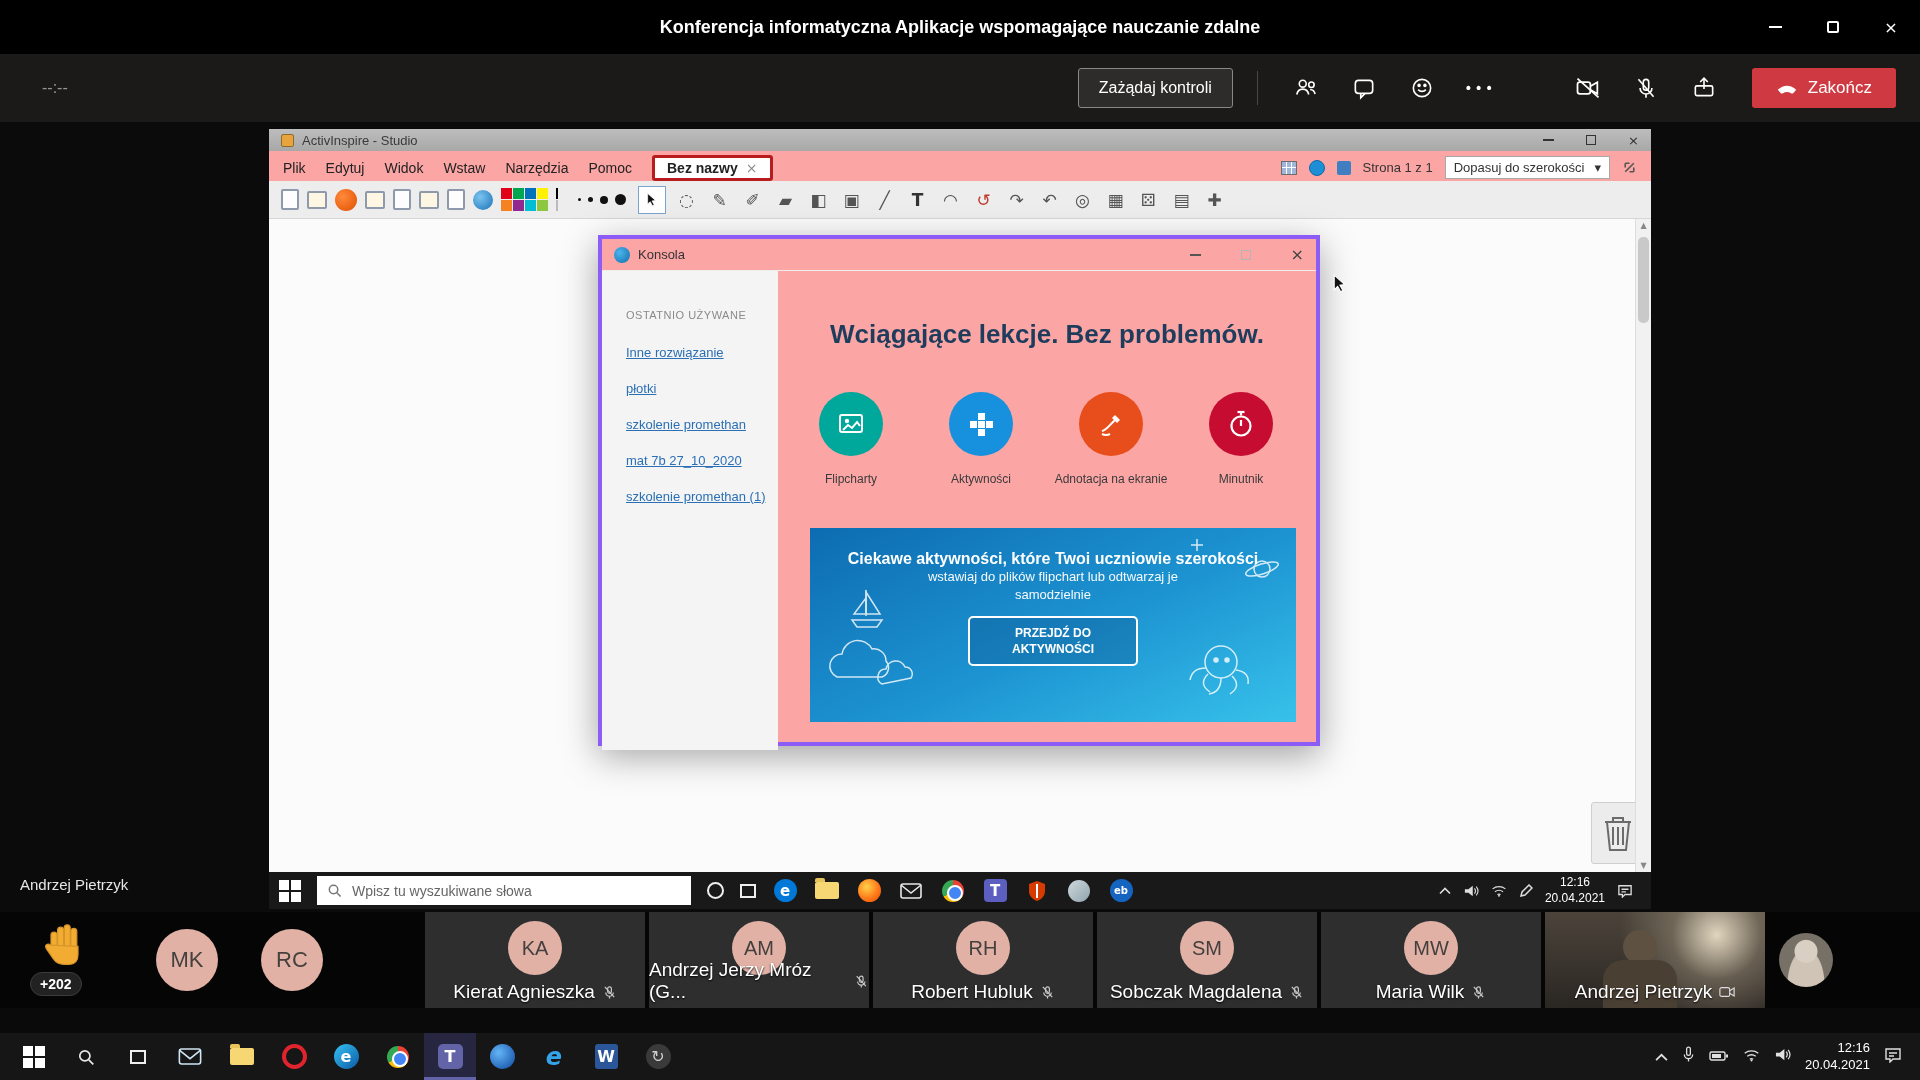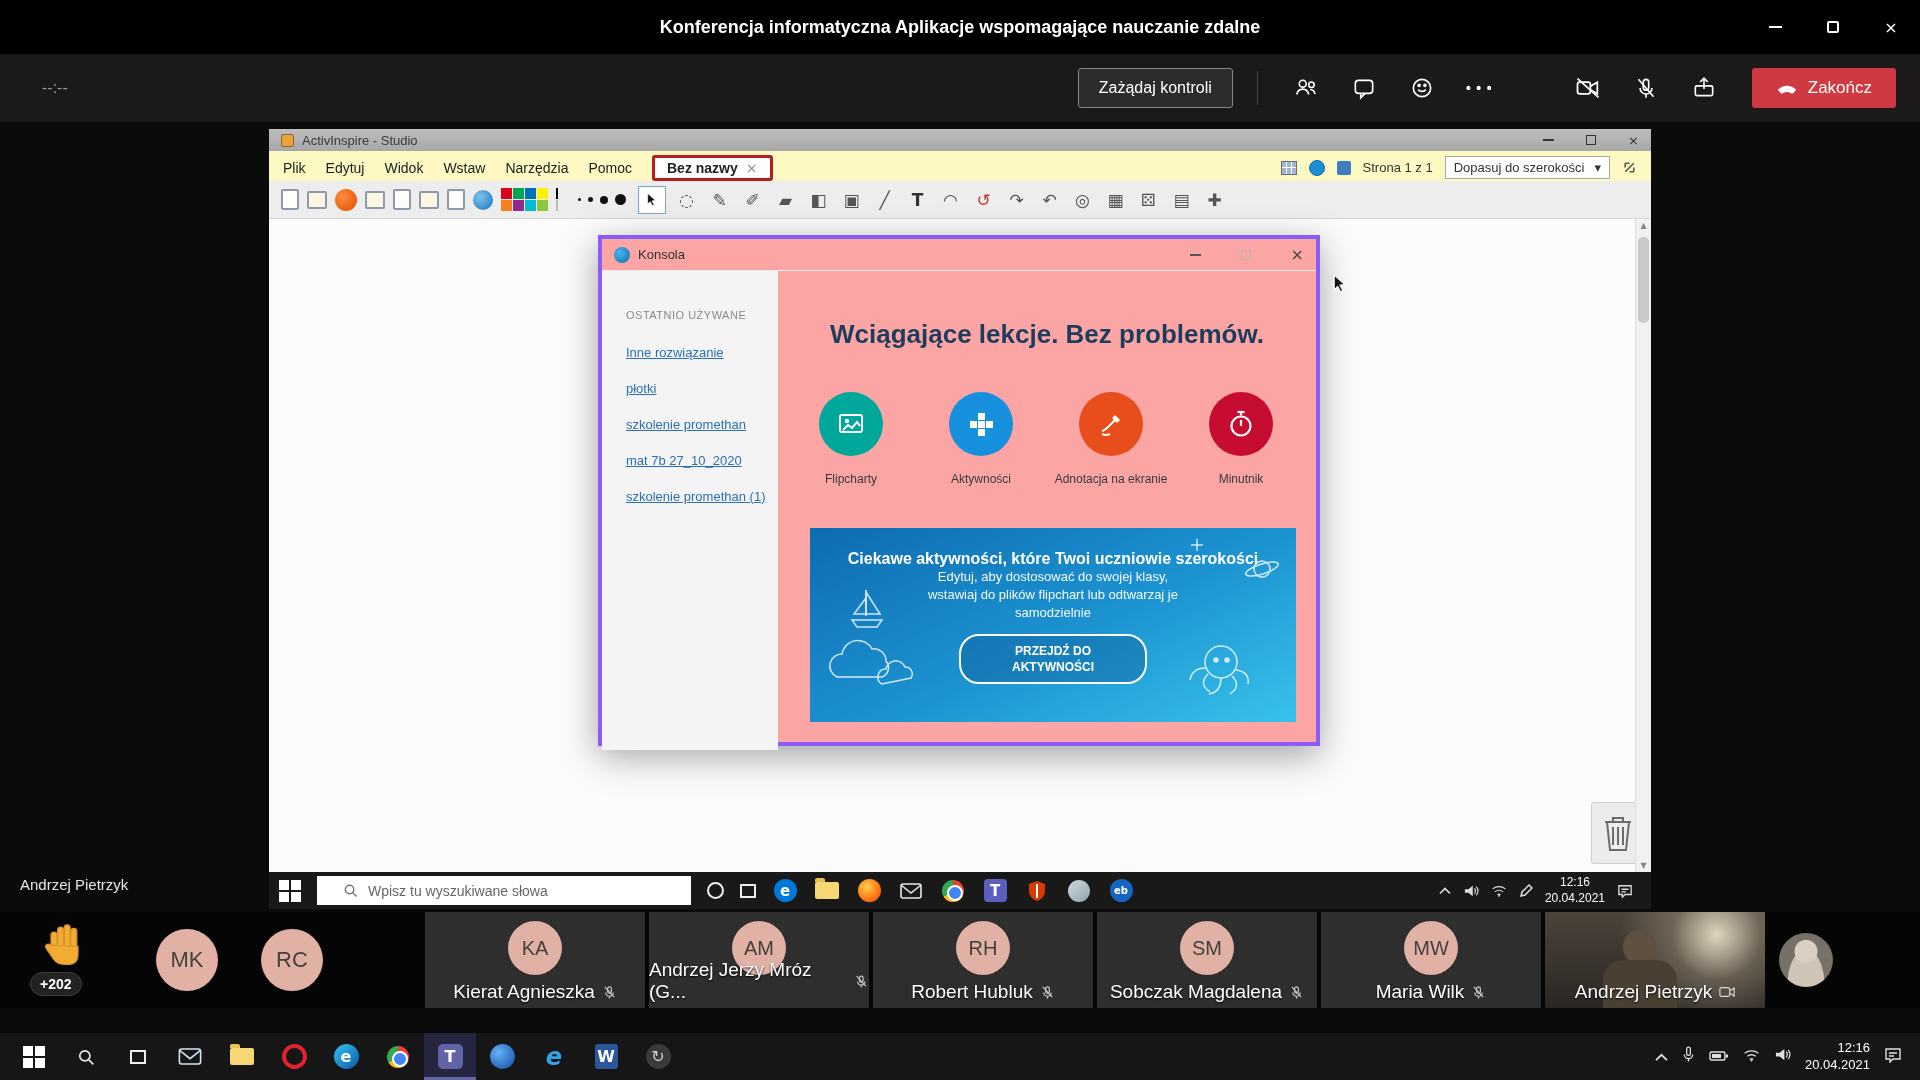--- a/index.html
+++ b/index.html
@@ -30,21 +30,21 @@
   
   .stage{position:absolute;left:0;top:122px;width:1920px;height:790px;background:#0b0b0b}
   .shared{position:absolute;left:269px;top:7px;width:1382px;height:780px;background:#fff}
 
   .ai-titlebar{position:absolute;left:0;top:0;width:100%;height:22px;background:linear-gradient(#bdbdbd,#a8a8a8);display:flex;align-items:center;gap:8px;padding:0 12px;font-size:13px;color:#3a3a3a}
   .ai-doc-ic{width:13px;height:13px;background:#e8a33d;border:1px solid #8a6d2f;border-radius:2px}
   .ai-controls{margin-left:auto;display:flex;gap:32px;align-items:center;color:#2f2f2f;font-size:13px}
   .ai-min{width:11px;height:2px;background:#333}
   .ai-max{width:10px;height:10px;border:1.5px solid #333}
 
-  .ai-menubar{position:absolute;left:0;top:22px;width:100%;height:34px;background:#fef9c3;border-bottom:1px solid #dadada;display:flex;align-items:center;gap:20px;padding:0 14px;font-size:14px;color:#222}
+  .ai-menubar{position:absolute;left:0;top:22px;width:100%;height:34px;background:#fca5a5;border-bottom:1px solid #dadada;display:flex;align-items:center;gap:20px;padding:0 14px;font-size:14px;color:#222}
   .menu-item{cursor:pointer}
   .ai-tab{display:flex;align-items:center;gap:8px;background:#fff;border:3px solid #b91c1c;border-radius:3px;padding:2px 12px;font-weight:bold;cursor:pointer}
   .tab-x{color:#8a8a8a;font-weight:normal}
   .ai-right{margin-left:auto;display:flex;align-items:center;gap:12px;font-size:13px;color:#333}
   .mb-grid{width:16px;height:14px;border:1.5px solid #6d6d6d;background:linear-gradient(#fff,#fff) padding-box;display:grid;grid-template-columns:1fr 1fr 1fr;gap:1px}
   .mb-grid span{background:#9fb6d8}
   .mb-blue{width:16px;height:16px;border-radius:50%;background:#1d8fd6;border:1px solid #0d6aa8}
   .mb-sq{width:14px;height:14px;background:#3f7fc1;border-radius:2px}
   .fit-select{display:flex;align-items:center;gap:10px;background:#fff;border:1px solid #a8a8a8;padding:3px 8px;cursor:pointer}
   .expand-ic{color:#555}
@@ -80,31 +80,31 @@
   .k-main{position:relative;flex:1}
   .k-heading{margin-top:48px;text-align:center;font-size:26px;font-weight:bold;color:#1e3d5c}
   .k-features{display:flex;margin:42px 0 0 8px}
   .feature{width:130px;text-align:center;cursor:pointer}
   .f-circle{width:64px;height:64px;border-radius:50%;margin:0 auto;display:flex;align-items:center;justify-content:center}
   .f-label{margin-top:16px;font-size:12px;color:#3a3a3a}
   .banner{position:absolute;left:32px;top:257px;width:486px;height:194px;background:linear-gradient(155deg,#0d6cb1 0%,#1d94d2 55%,#37c2ea 100%);color:#fff;text-align:center;overflow:hidden}
   .b-head{margin-top:22px;font-size:16px;font-weight:bold;white-space:nowrap}
   .b-line{font-size:13px;line-height:18px;opacity:.96}
   .b-line:first-of-type{margin-top:8px}
-  .b-btn{display:inline-block;margin-top:12px;border:2px solid #fff;border-radius:20px;padding:7px 14px;font-size:12px;font-weight:bold;width:188px;line-height:1.35;cursor:pointer;background:rgba(12,84,140,.35)}
+  .b-btn{display:inline-block;margin-top:12px;border:2px solid #fff;border-radius:5px;padding:7px 14px;font-size:12px;font-weight:bold;width:170px;line-height:1.35;cursor:pointer;background:rgba(12,84,140,.35)}
   .doodle{position:absolute;opacity:.8;pointer-events:none}
 
   .cursor{position:absolute;left:1062px;top:55px;pointer-events:none}
   .recycle{position:absolute;right:6px;bottom:8px;width:54px;height:62px;background:#ececec;border:1px solid #cfcfcf;border-radius:3px;display:flex;align-items:center;justify-content:center;cursor:pointer}
 
   
   .shared-taskbar{position:absolute;left:0;top:743px;width:100%;height:37px;background:#191919;display:flex;align-items:center;gap:16px;padding:0 10px}
   .winlogo{display:grid;grid-template-columns:10px 10px;grid-template-rows:10px 10px;gap:2px;cursor:pointer}
   .winlogo span{background:#fff}
-  .sbox{display:flex;align-items:center;gap:10px;background:#fff;height:29px;width:374px;padding:0 26px;cursor:text}
+  .sbox{display:flex;align-items:center;gap:10px;background:#fff;height:29px;width:374px;padding:0 10px;cursor:text}
   .sbox-text{font-size:14px;color:#666}
   .cortana{width:17px;height:17px;border:2px solid #eee;border-radius:50%;cursor:pointer}
   .tview{width:16px;height:14px;border:2px solid #eee;cursor:pointer}
   .appic{width:26px;height:26px;display:flex;align-items:center;justify-content:center;cursor:pointer;font-size:15px;font-weight:bold}
   .circ{border-radius:50%}
   .folder{width:24px;height:17px;background:#f7d774;border-radius:2px;position:relative}
   .folder::before{content:"";position:absolute;left:0;top:-4px;width:10px;height:4px;background:#e8c35a;border-radius:2px 2px 0 0}
   .chromeic{width:22px;height:22px;border-radius:50%;background:conic-gradient(#ea4335 0 33%,#fbbc05 0 66%,#34a853 0 100%);position:relative}
   .chromeic::after{content:"";position:absolute;left:5px;top:5px;width:12px;height:12px;border-radius:50%;background:#4285f4;border:2px solid #fff}
   .tray{margin-left:auto;display:flex;align-items:center;gap:12px;padding-right:8px}
@@ -404,21 +404,20 @@
                 <svg class="doodle" style="right:30px;bottom:4px" width="100" height="86" viewBox="0 0 100 86" fill="none" stroke="#fff" stroke-width="1.5">
                     <circle cx="55" cy="30" r="16"></circle>
                     <circle cx="50" cy="28" r="2" fill="#fff"></circle>
                     <circle cx="61" cy="28" r="2" fill="#fff"></circle>
                     <path d="M42 42q-10 10 2 18M55 46q0 14-12 16M66 44q10 10-2 18M70 38q14 2 12 14M40 36q-14 0-16 12"></path>
                   </svg>
                 <svg class="doodle" style="right:92px;top:10px" width="14" height="14" viewBox="0 0 14 14" stroke="#fff" stroke-width="1.5">
                     <path d="M7 1v12M1 7h12"></path>
                   </svg>
                 <div class="b-head">Ciekawe aktywności, które Twoi uczniowie szerokości</div>
-                <div class="b-line">Edytuj, aby dostosować do swojej klasy,</div>
                 <div class="b-line">wstawiaj do plików flipchart lub odtwarzaj je</div>
                 <div class="b-line">samodzielnie</div>
                 <div class="b-btn">PRZEJDŹ DO AKTYWNOŚCI</div>
               </div>
             </div>
           </div>
         </div>
 
         <svg class="cursor" width="17" height="19" viewBox="0 0 16 18">
             <path d="M3 1l10 9-4.6.6 2.8 5-2.2 1.1-2.8-5L3 15z" fill="#111" stroke="#fff" stroke-width="1"></path>

